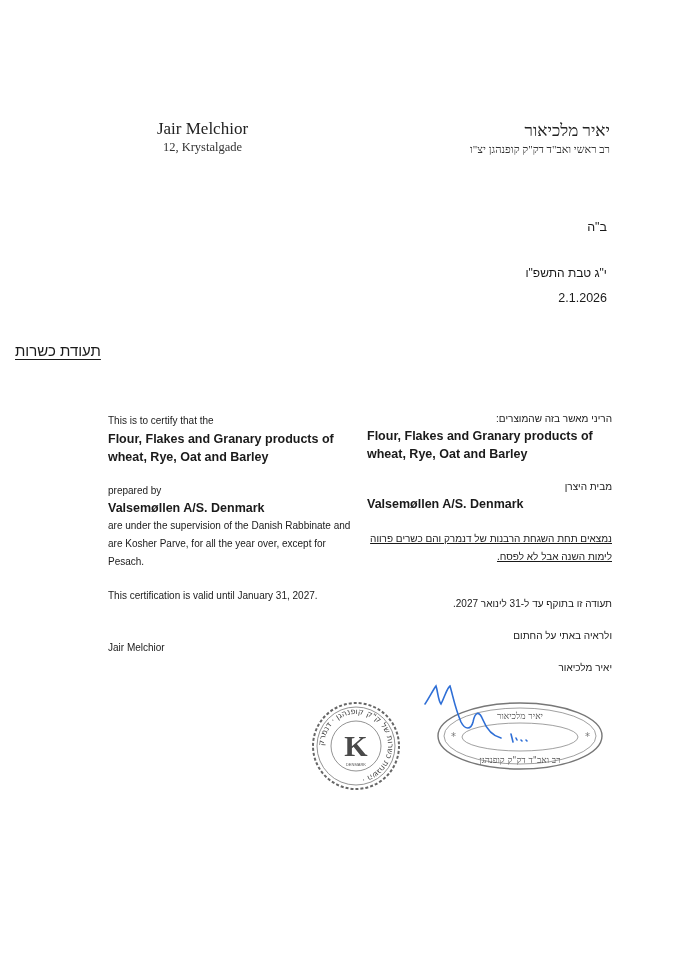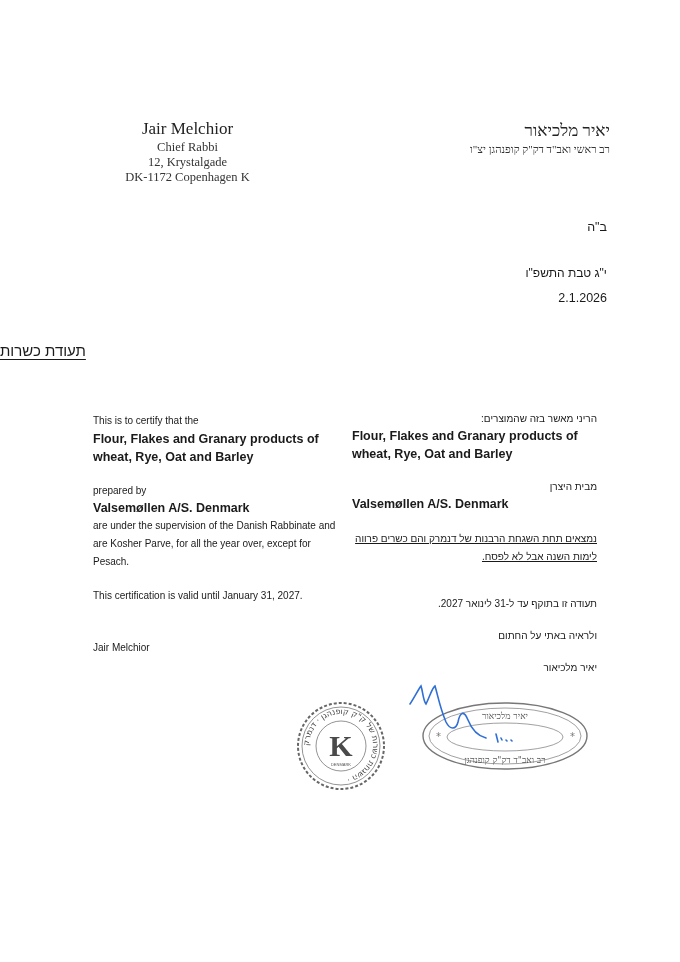--- a/index.html
+++ b/index.html
@@ -1,17 +1,17 @@
 <!DOCTYPE html>
 <html><head>
 <meta charset="utf-8">
 <style>
   html, body { margin:0; padding:0; }
   body { width:680px; height:962px; background:#ffffff; position:relative; overflow:hidden; color:#1a1a1a; }
-  .abs { position:absolute; }
+  .abs { position:absolute;margin-left:15px; }
   .serif { font-family: "Liberation Serif", "DejaVu Serif", serif; }
   .sans { font-family: "Liberation Sans", "DejaVu Sans", sans-serif; }
   .rtl { direction:rtl; text-align:right; }
 
   
   .lh-left { left:100px; top:118px; width:175px; text-align:center; line-height:15px; }
   .lh-left .name { font-size:17px; line-height:22px; color:#222; }
   .lh-left .line { font-size:12.5px; color:#333; }
 
   
@@ -33,23 +33,21 @@
 
   .stamp-k { left:295px; top:700px; width:92px; height:92px; }
   .stamp-oval { left:420px; top:700px; width:170px; height:72px; }
   .sig { left:408px; top:682px; width:110px; height:70px; }
 </style>
 </head>
 <body>
 
 <div class="abs lh-left serif">
   <div class="name">Jair Melchior</div>
-  <div class="line">Chief Rabbi</div>
   <div class="line">12, Krystalgade</div>
-  <div class="line">DK-1172 Copenhagen K</div>
 </div>
 
 <div class="abs lh-right serif rtl">
   <div class="name">יאיר מלכיאור</div>
   <div class="sub">רב ראשי ואב"ד דק"ק קופנהגן יצ"ו</div>
 </div>
 
 <div class="abs bh sans rtl">ב"ה</div>
 <div class="abs hdate sans rtl">י"ג טבת התשפ"ו</div>
 <div class="abs gdate sans">2.1.2026</div>

